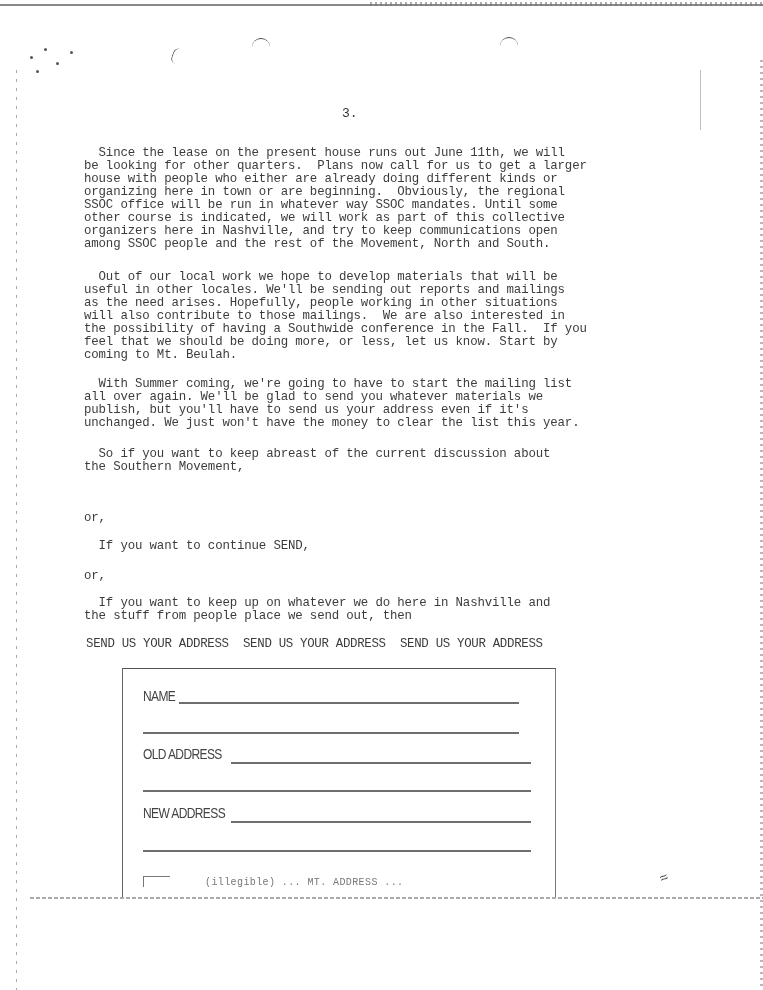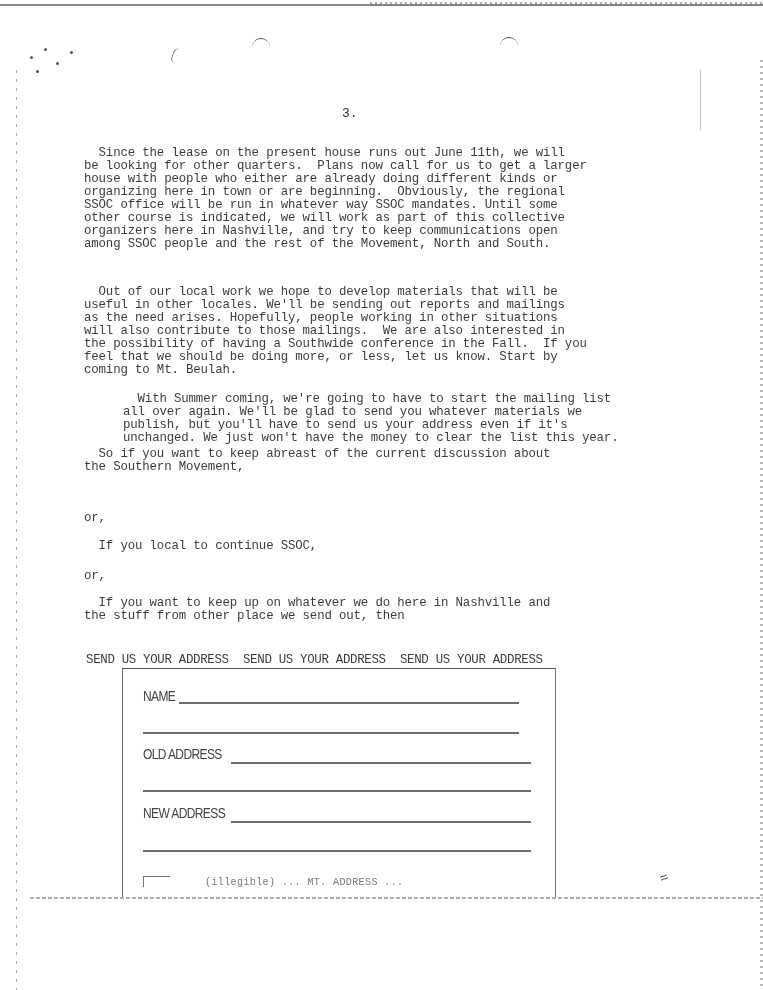--- a/index.html
+++ b/index.html
@@ -18,28 +18,28 @@
       background: repeating-linear-gradient(180deg, #999 0 2px, transparent 2px 6px); opacity: 0.7; }
     .right-edge2 { position: absolute; left: 700px; top: 70px; width: 1px; height: 60px; background:#999; opacity:.6;}
     .punch { position: absolute; width: 18px; height: 8px; border-top: 1.5px solid #444; border-radius: 10px 10px 0 0; }
     .speck { position: absolute; width: 3px; height: 3px; background: #555; border-radius: 50%; }
     .bracket { position: absolute; left: 172px; top: 48px; width: 8px; height: 16px; border-left: 1.5px solid #666; border-radius: 6px 0 0 6px; transform: rotate(20deg); }
 
     .page-num { position: absolute; left: 342px; top: 106px; font-size: 13px; color: #333; }
 
     .para { position: absolute; left: 84px; width: 520px; font-size: 12.4px; line-height: 13px; white-space: pre; color: #3c3c3c; letter-spacing: -0.15px; }
     .p1 { top: 147px; }
-    .p2 { top: 286px; font-family: Liberation Mono, monospace; }
-    .p3 { top: 393px; margin-left: 39px; }
+    .p2 { top: 271px; font-family: Liberation Mono, monospace; }
+    .p3 { top: 378px; }
     .p4 { top: 448px; }
     .or1 { top: 512px; left: 84px; }
     .p5 { top: 540px; }
     .or2 { top: 570px; left: 84px; }
     .p6 { top: 597px; }
-    .send { top: 638px; left: 86px; letter-spacing: -0.3px; margin-top: 16px; }
+    .send { top: 638px; left: 86px; letter-spacing: -0.3px; }
 
     .form-box { position: absolute; left: 122px; top: 668px; width: 432px; height: 228px;
       border-top: 1.5px solid #555; border-left: 1.5px solid #666; border-right: 1.5px solid #777; }
     .field-label { position: absolute; font-family: "Liberation Sans", "DejaVu Sans", sans-serif; font-size: 12px; color: #444; letter-spacing: -0.6px; transform: scaleY(1.15); }
     .field-line { position: absolute; height: 1.5px; background: #555; opacity: .85; }
 
     .footer-text { position: absolute; left: 205px; top: 877px; font-size: 10px; color: #777; letter-spacing: 0.4px; }
     .footer-mark { position: absolute; left: 143px; top: 876px; width: 26px; height: 10px; border-top: 1.5px solid #777; border-left: 1.5px solid #777; }
     .bottom-rule { position: absolute; left: 30px; top: 897px; width: 733px; height: 2px;
       background: repeating-linear-gradient(90deg, #888 0 4px, transparent 4px 6px); opacity: .7; }
@@ -81,24 +81,24 @@
 the possibility of having a Southwide conference in the Fall.  If you
 feel that we should be doing more, or less, let us know. Start by
 coming to Mt. Beulah.</div>
   <div class="para p3">  With Summer coming, we're going to have to start the mailing list
 all over again. We'll be glad to send you whatever materials we
 publish, but you'll have to send us your address even if it's
 unchanged. We just won't have the money to clear the list this year.</div>
   <div class="para p4">  So if you want to keep abreast of the current discussion about
 the Southern Movement,</div>
   <div class="para or1">or,</div>
-  <div class="para p5">  If you local to continue SSOC,</div>
+  <div class="para p5">  If you want to continue SEND,</div>
   <div class="para or2">or,</div>
   <div class="para p6">  If you want to keep up on whatever we do here in Nashville and
-the stuff from other place we send out, then</div>
+the stuff from people place we send out, then</div>
 
   <div class="para send">SEND US YOUR ADDRESS  SEND US YOUR ADDRESS  SEND US YOUR ADDRESS</div>
 
   <div class="form-box">
     <span class="field-label" style="left:20px;top:20px;">NAME</span>
     <div class="field-line" style="left:56px;top:33px;width:340px;"></div>
     <div class="field-line" style="left:20px;top:63px;width:376px;"></div>
 
     <span class="field-label" style="left:20px;top:78px;">OLD ADDRESS</span>
     <div class="field-line" style="left:108px;top:93px;width:300px;"></div>

